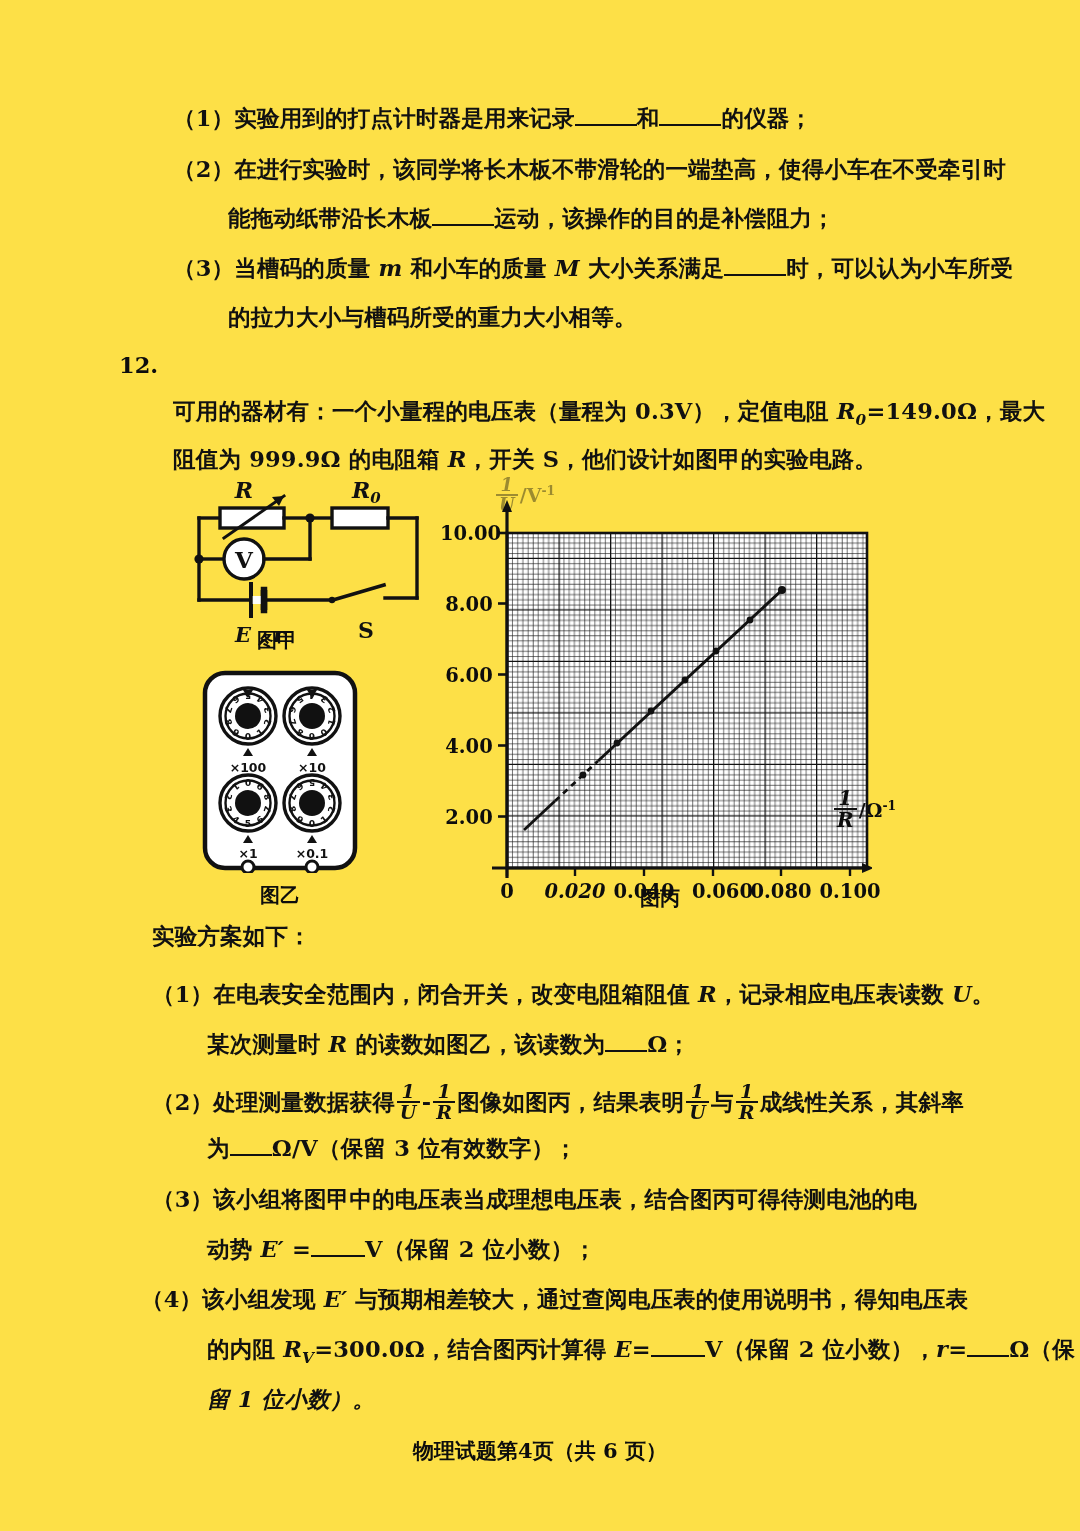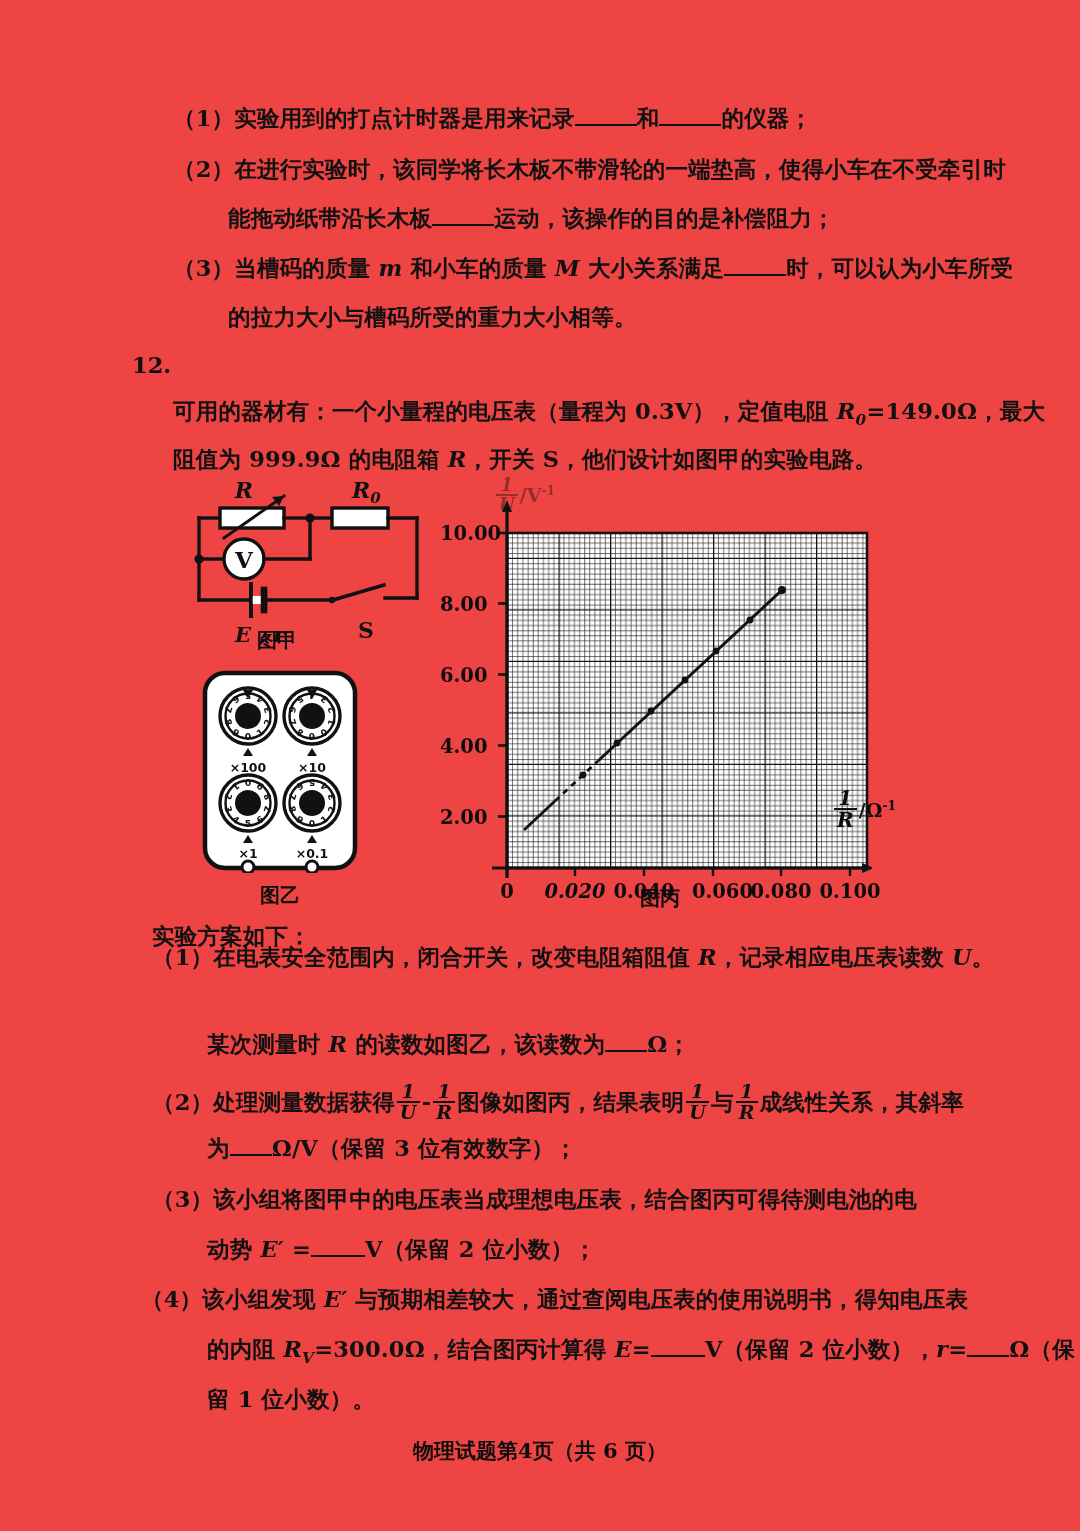--- a/index.html
+++ b/index.html
@@ -11,21 +11,21 @@
     width: 1080px;
     height: 1531px;
     position: relative;
     font-family: "DejaVu Serif", "Liberation Serif", serif;
     color: #0d0d0d;
     overflow: hidden;
   }
   .page {
     position: absolute;
     inset: 0;
-    background: #ef4444;
+    background: #fde047;
   }
 
   
   .qline {
     position: absolute;
     font-size: 22.5px;
     line-height: 1;
     letter-spacing: 0.2px;
     font-weight: 700;
     white-space: nowrap;
@@ -81,21 +81,21 @@
     font-weight: 700;
     font-family: "DejaVu Serif","Liberation Serif",serif;
   }
   .ytick, .xtick {
     position: absolute;
     font-size: 19.5px;
     font-weight: 700;
     font-family: "DejaVu Serif","Liberation Serif",serif;
     white-space: nowrap;
   }
-  .ytick { text-align: left; }
+  .ytick { text-align: center; }
   .xtick { text-align: center; }
 
   .footer {
     position: absolute;
     left: 0; right: 0;
     top: 1437px;
     text-align: center;
     font-size: 21px;
     font-weight: 700;
   }
@@ -117,21 +117,21 @@
     能拖动纸带沿长木板<span class="blank b-lg"></span>运动，该操作的目的是补偿阻力；
   </div>
 
   <div class="qline" style="left:173px; top:257px;">
     （3）当槽码的质量 <span class="it">m</span> 和小车的质量 <span class="it">M</span> 大小关系满足<span class="blank b-lg"></span>时，可以认为小车所受
   </div>
   <div class="qline" style="left:228px; top:306px;">
     的拉力大小与槽码所受的重力大小相等。
   </div>
 
-  <div class="num12" style="left:132px; top:352px;">12.</div>
+  <div class="num12" style="left:119px; top:352px;">12.</div>
 
   <div class="qline" style="left:173px; top:400px;">
     可用的器材有：一个小量程的电压表（量程为 0.3V），定值电阻 <span class="it">R</span><sub style="font-style:italic;font-size:.68em">0</sub>=149.0Ω，最大
   </div>
   <div class="qline" style="left:173px; top:448px;">
     阻值为 999.9Ω 的电阻箱 <span class="it">R</span>，开关 S，他们设计如图甲的实验电路。
   </div>
 
   <div class="fig-jia">
     <svg width="280" height="175" viewBox="0 0 280 175">
@@ -370,21 +370,21 @@
     <div class="xtick" style="left:83px;  top:402px; width:80px;font-style:italic;">0.020</div>
     <div class="xtick" style="left:152px; top:402px; width:80px;">0.040</div>
     <div class="xtick" style="left:221px; top:402px; width:80px;text-align:right;">0.060</div>
     <div class="xtick" style="left:289px; top:402px; width:80px;">0.080</div>
     <div class="xtick" style="left:358px; top:402px; width:80px;">0.100</div>
   </div>
   <div class="cap" style="left:615px; top:885px; width:90px;">图丙</div>
 
   <div class="qline" style="left:152px; top:925px;">实验方案如下：</div>
 
-  <div class="qline" style="left:152px; top:946px;">
+  <div class="qline" style="left:152px; top:983px;">
     （1）在电表安全范围内，闭合开关，改变电阻箱阻值 <span class="it">R</span>，记录相应电压表读数 <span class="it">U</span>。
   </div>
   <div class="qline" style="left:207px; top:1033px;">
     某次测量时 <span class="it">R</span> 的读数如图乙，该读数为<span class="blank b-sm"></span>Ω；
   </div>
 
   <div class="qline" style="left:152px; top:1082px;">
     （2）处理测量数据获得<span class="frac"><span class="num">1</span><span class="den">U</span></span>-<span class="frac"><span class="num">1</span><span class="den">R</span></span>图像如图丙，结果表明<span class="frac"><span class="num">1</span><span class="den">U</span></span>与<span class="frac"><span class="num">1</span><span class="den">R</span></span>成线性关系，其斜率
   </div>
   <div class="qline" style="left:207px; top:1137px;">
@@ -397,19 +397,19 @@
   <div class="qline" style="left:207px; top:1238px;">
     动势 <span class="it">E′</span> =<span class="blank b-md"></span>V（保留 2 位小数）；
   </div>
 
   <div class="qline" style="left:141px; top:1288px;">
     （4）该小组发现 <span class="it">E′</span> 与预期相差较大，通过查阅电压表的使用说明书，得知电压表
   </div>
   <div class="qline" style="left:207px; top:1338px;">
     的内阻 <span class="it">R</span><sub style="font-style:italic;font-size:.68em">V</sub>=300.0Ω，结合图丙计算得 <span class="it">E</span>=<span class="blank b-md"></span>V（保留 2 位小数），<span class="it">r</span>=<span class="blank b-sm"></span>Ω（保
   </div>
-  <div class="qline" style="left:207px; top:1388px;">
+  <div class="qline" style="left:207px; top:1388px;font-style:italic;">
     留 1 位小数）。
   </div>
 
   <div class="footer">物理试题第4页（共 6 页）</div>
 
 </div>
 
 </body></html>

